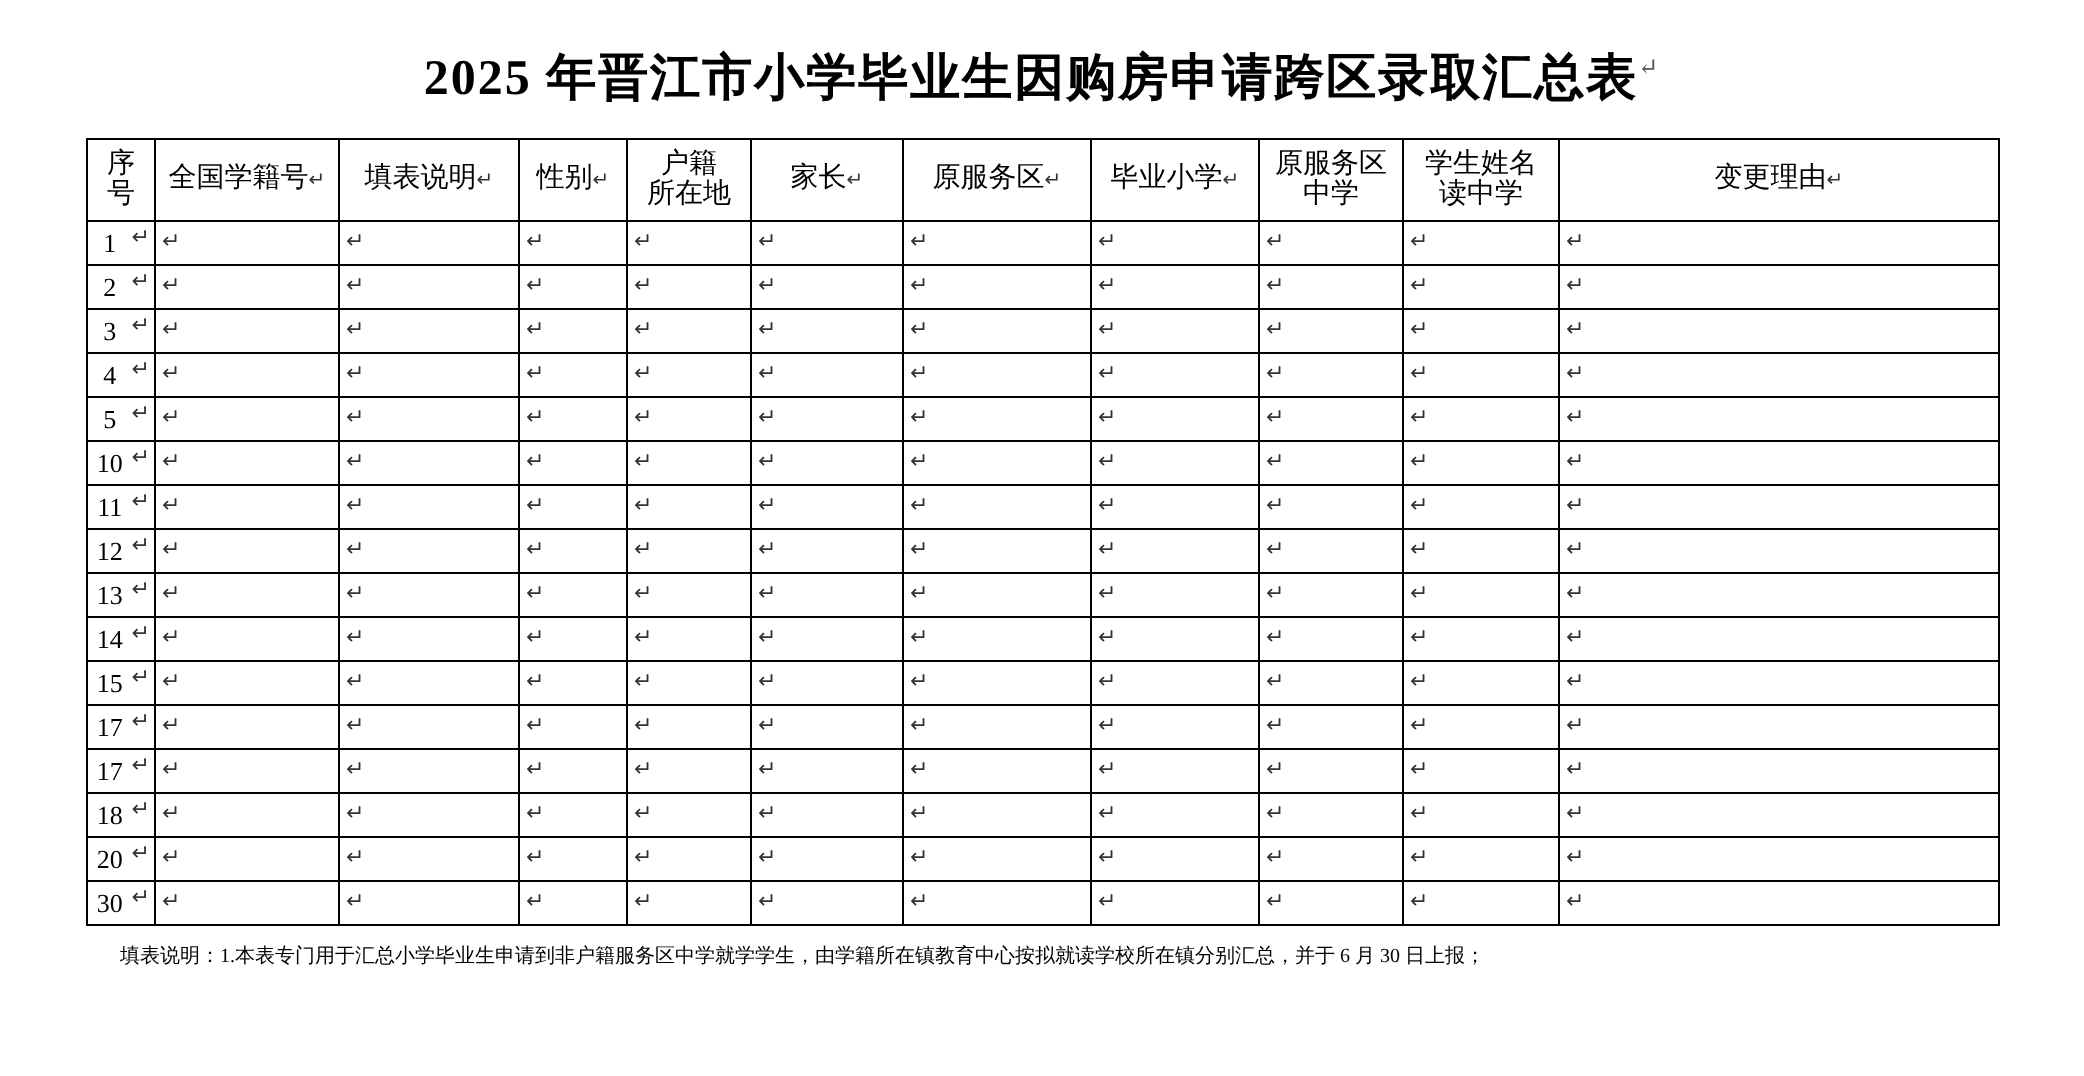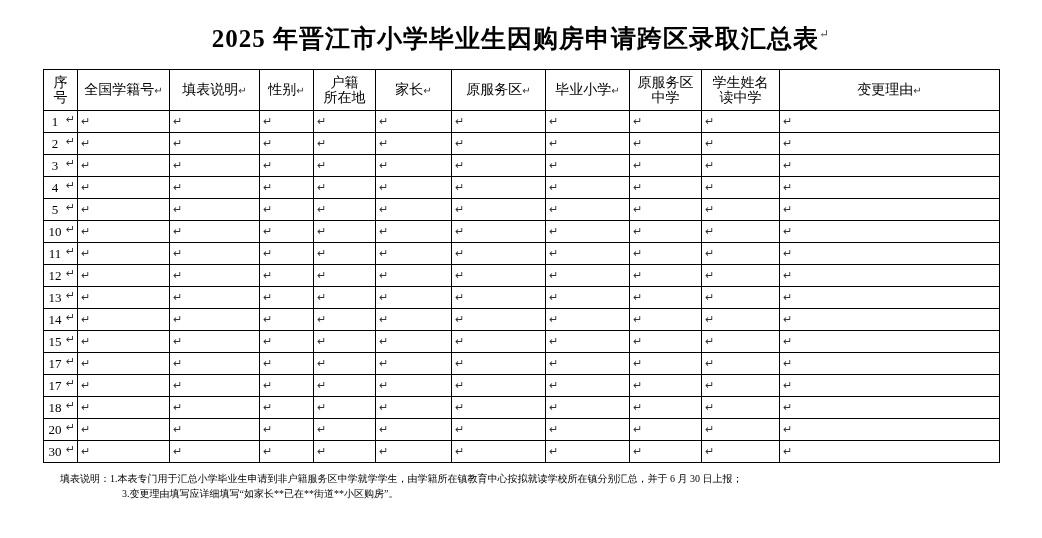--- a/index.html
+++ b/index.html
@@ -708,16 +708,15 @@
             <td class="cell">
               <span class="pilcrow">↵</span>
             </td>
           </tr>
         </tbody>
     </table>
   </div>
 
   <div class="notes">
     <div class="line first"><span>填表说明：</span><span>1.本表专门用于汇总小学毕业生申请到非户籍服务区中学就学学生，由学籍所在镇教育中心按拟就读学校所在镇分别汇总，并于 6 月 30 日上报；</span></div>
-    <div class="line indent"><span>3.变更理由填写应详细填写“如家长**已在**街道**小区购房”。</span></div>
   </div>
 
 </div>
 
 </body></html>

